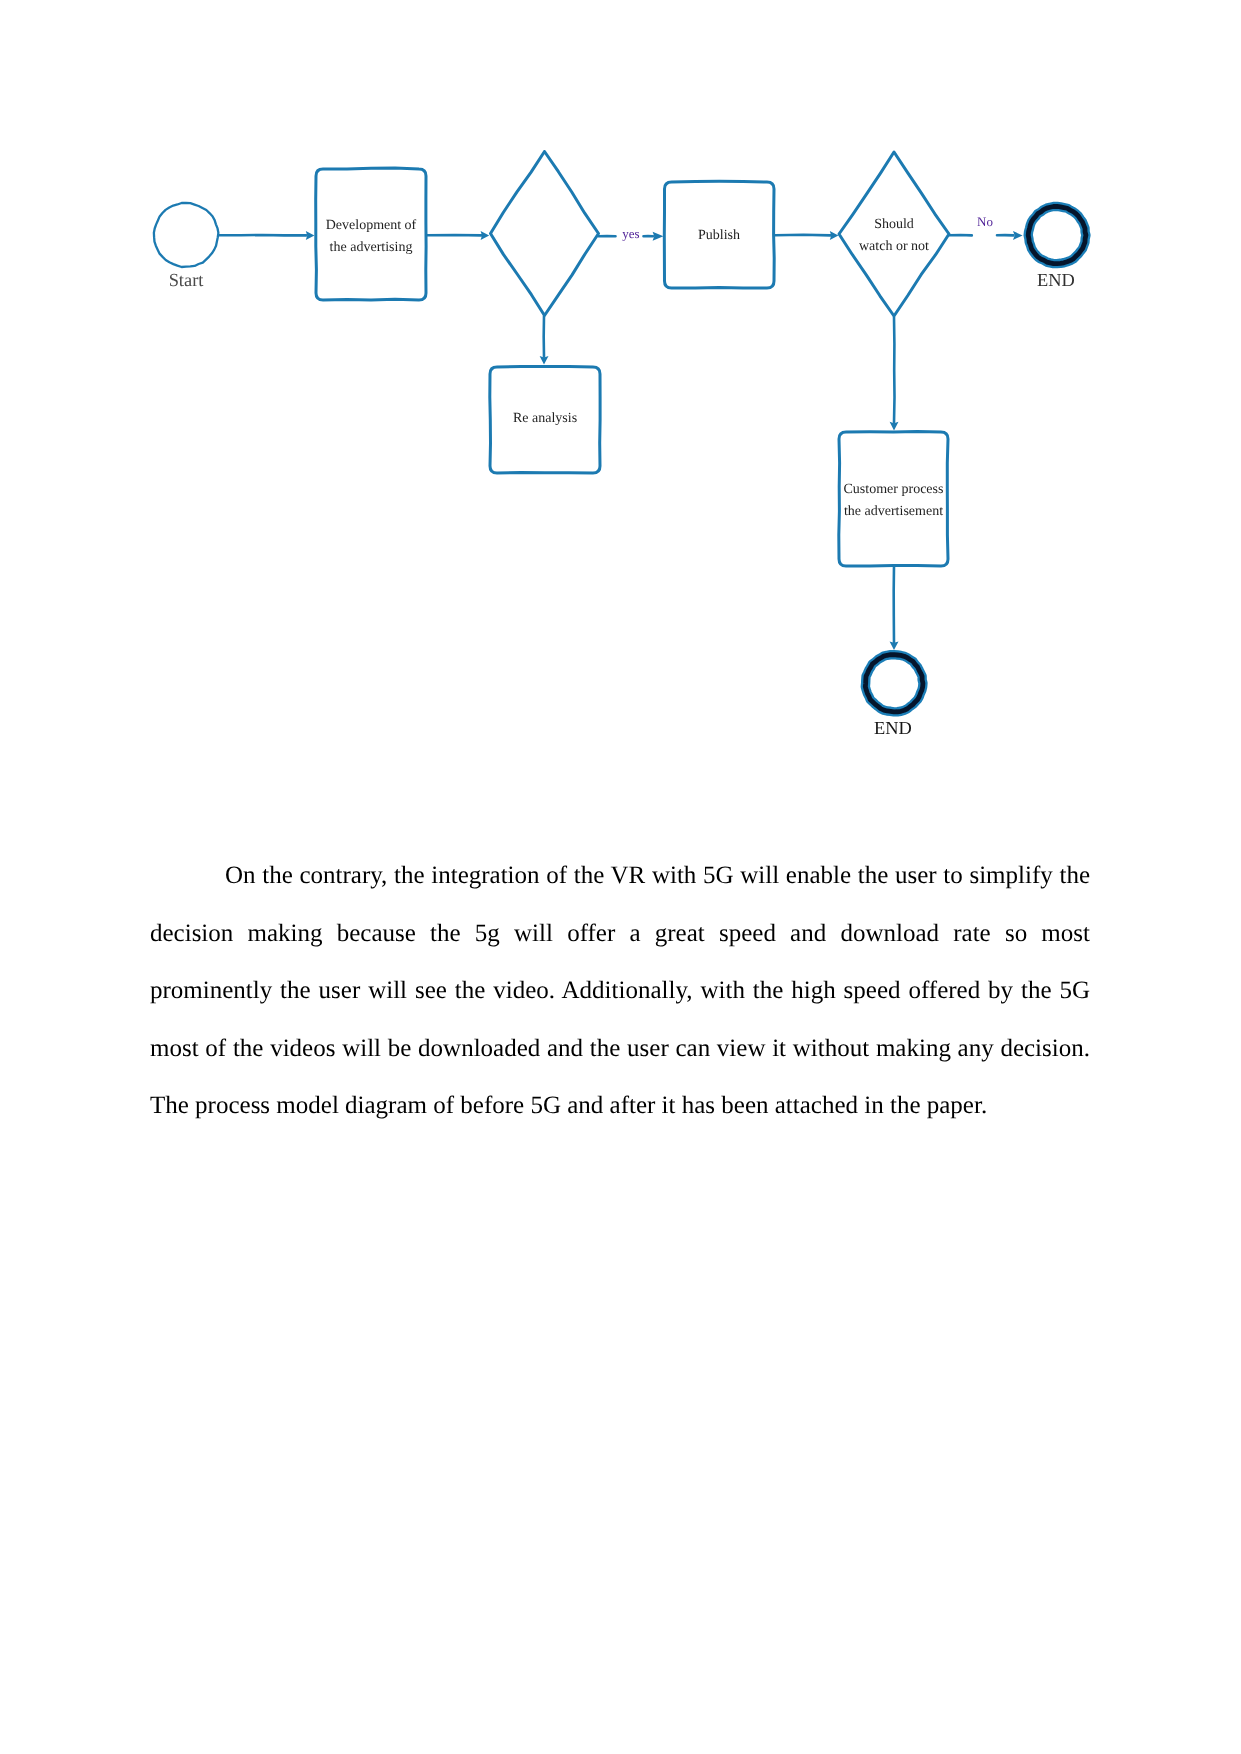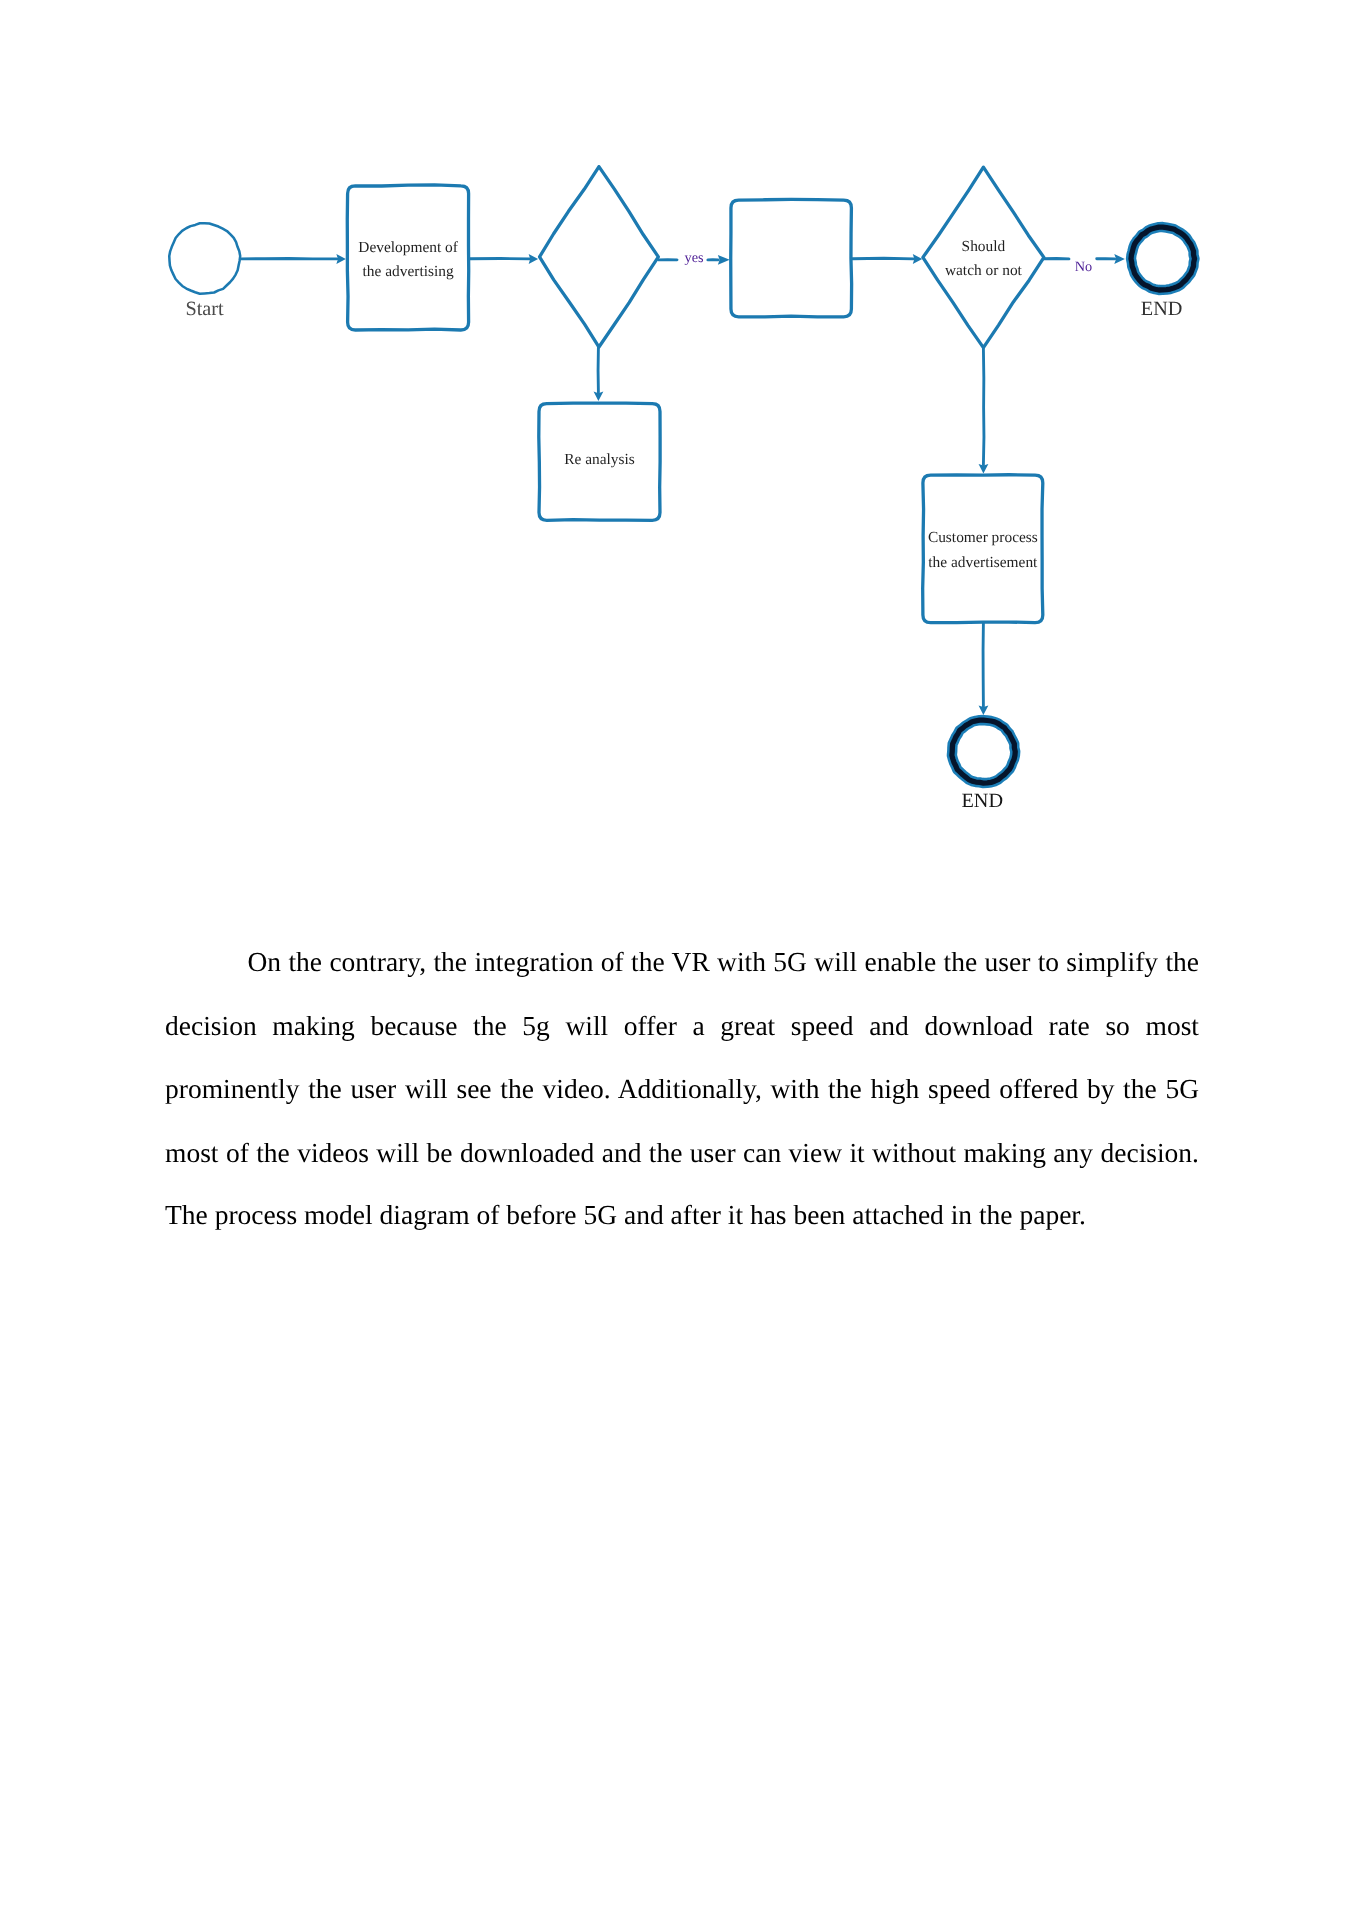--- a/index.html
+++ b/index.html
@@ -65,21 +65,21 @@
   }
   .c-start { left:136px; top:270px; width:100px; color:#4a4a4a; }
   .c-end1  { left:1006px; top:270px; width:100px; color:#303030; }
   .c-end2  { left:843px; top:718px; width:100px; color:#161616; }
 
   .elab {
     position:absolute; text-align:center; color:#4c1d95;
     font-size:13px; line-height:20px; white-space:nowrap;
   }
   .e-yes { left:606px; top:224px; width:50px; }
-  .e-no  { left:960px; top:232px; width:50px;text-align:center; }
+  .e-no  { left:960px; top:212px; width:50px;text-align:center; }
 
   
   .body-copy {
     position:absolute; left:150px; top:847px; width:940px;
     font-size:25px; line-height:57.6px; color:#000000;
     text-align:justify; text-justify:inter-word;
     text-indent:75px; margin:0;
   }
 </style>
 </head>
@@ -135,20 +135,23 @@
         </g>
       </g>
     </svg>
 
     <div class="nlab n-dev">
       <span>Development of the advertising</span>
       </div>
     <div class="nlab n-rea">
       <span>Re analysis</span>
       </div>
+    <div class="nlab n-pub">
+      <span>Publish</span>
+      </div>
     <div class="nlab n-sho">
       <span>Should watch or not</span>
       </div>
     <div class="nlab n-cus">
       <span>Customer process the advertisement</span>
       </div>
 
     <div class="caption c-start">Start</div>
     <div class="caption c-end1">END</div>
     <div class="caption c-end2">END</div>

